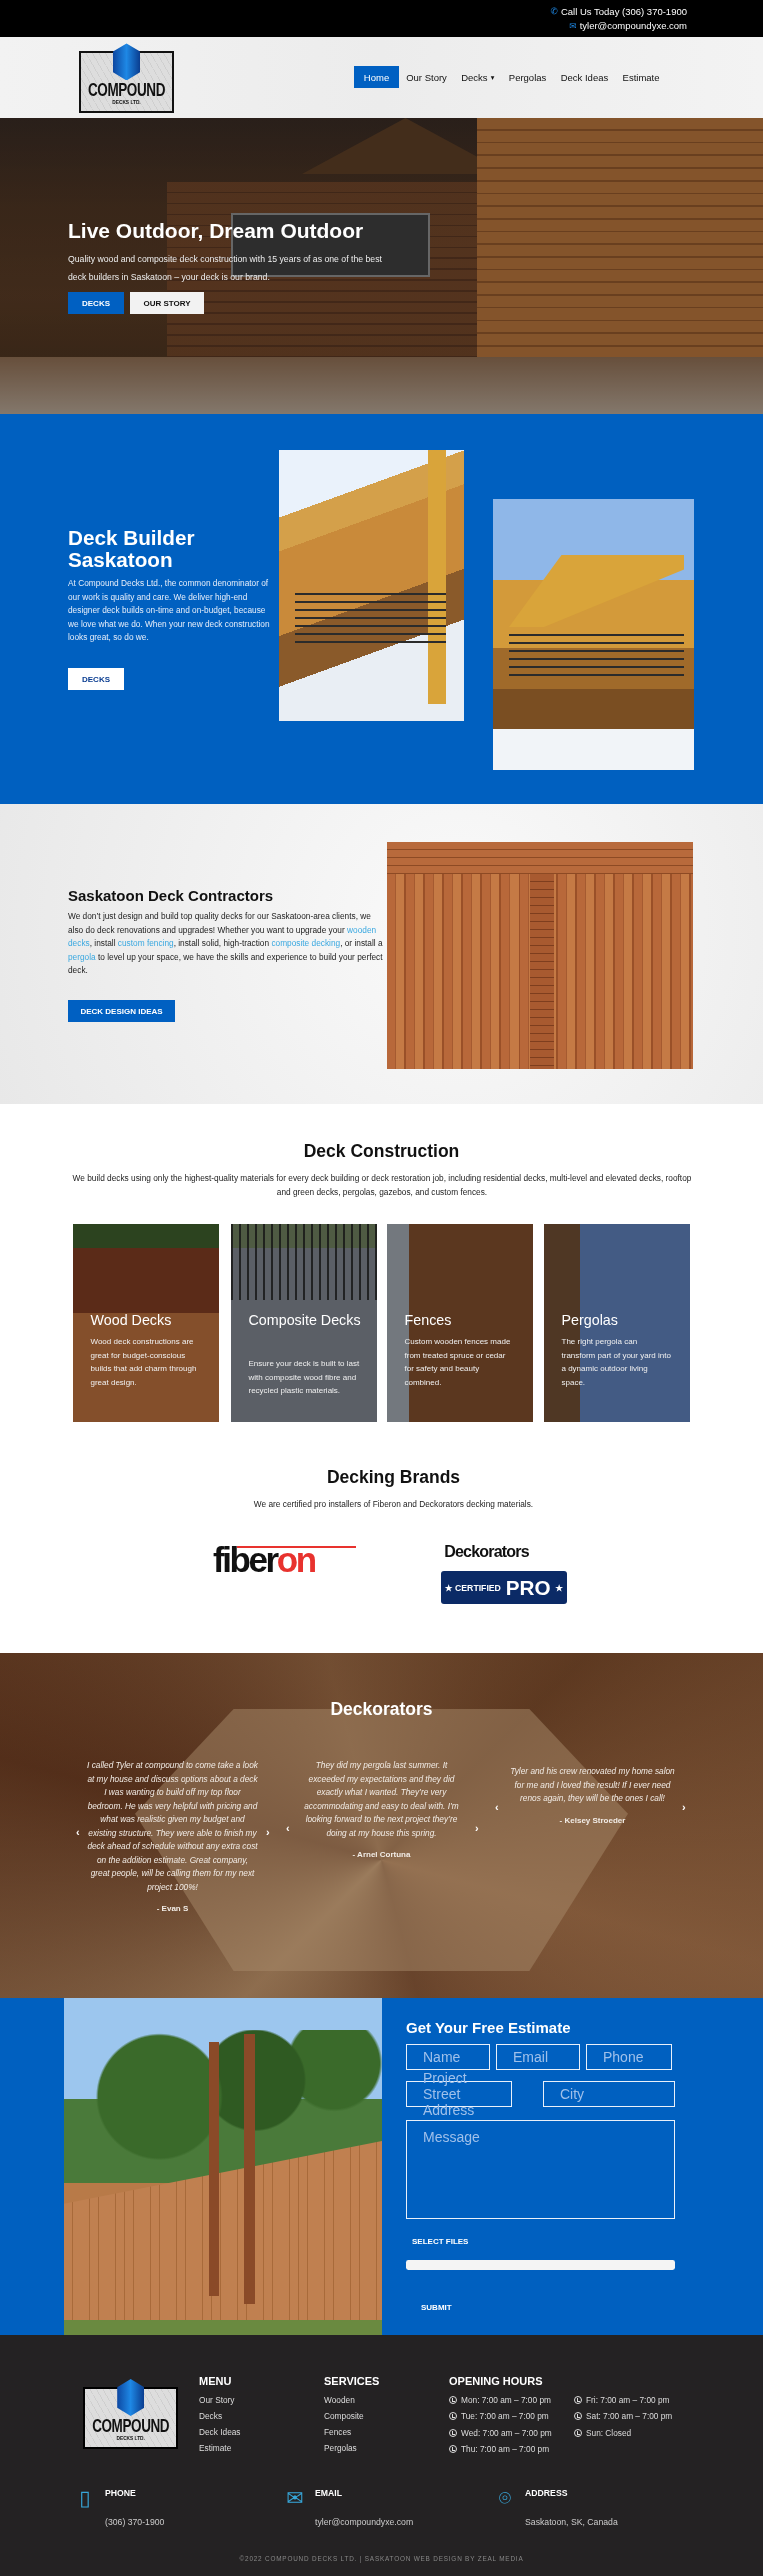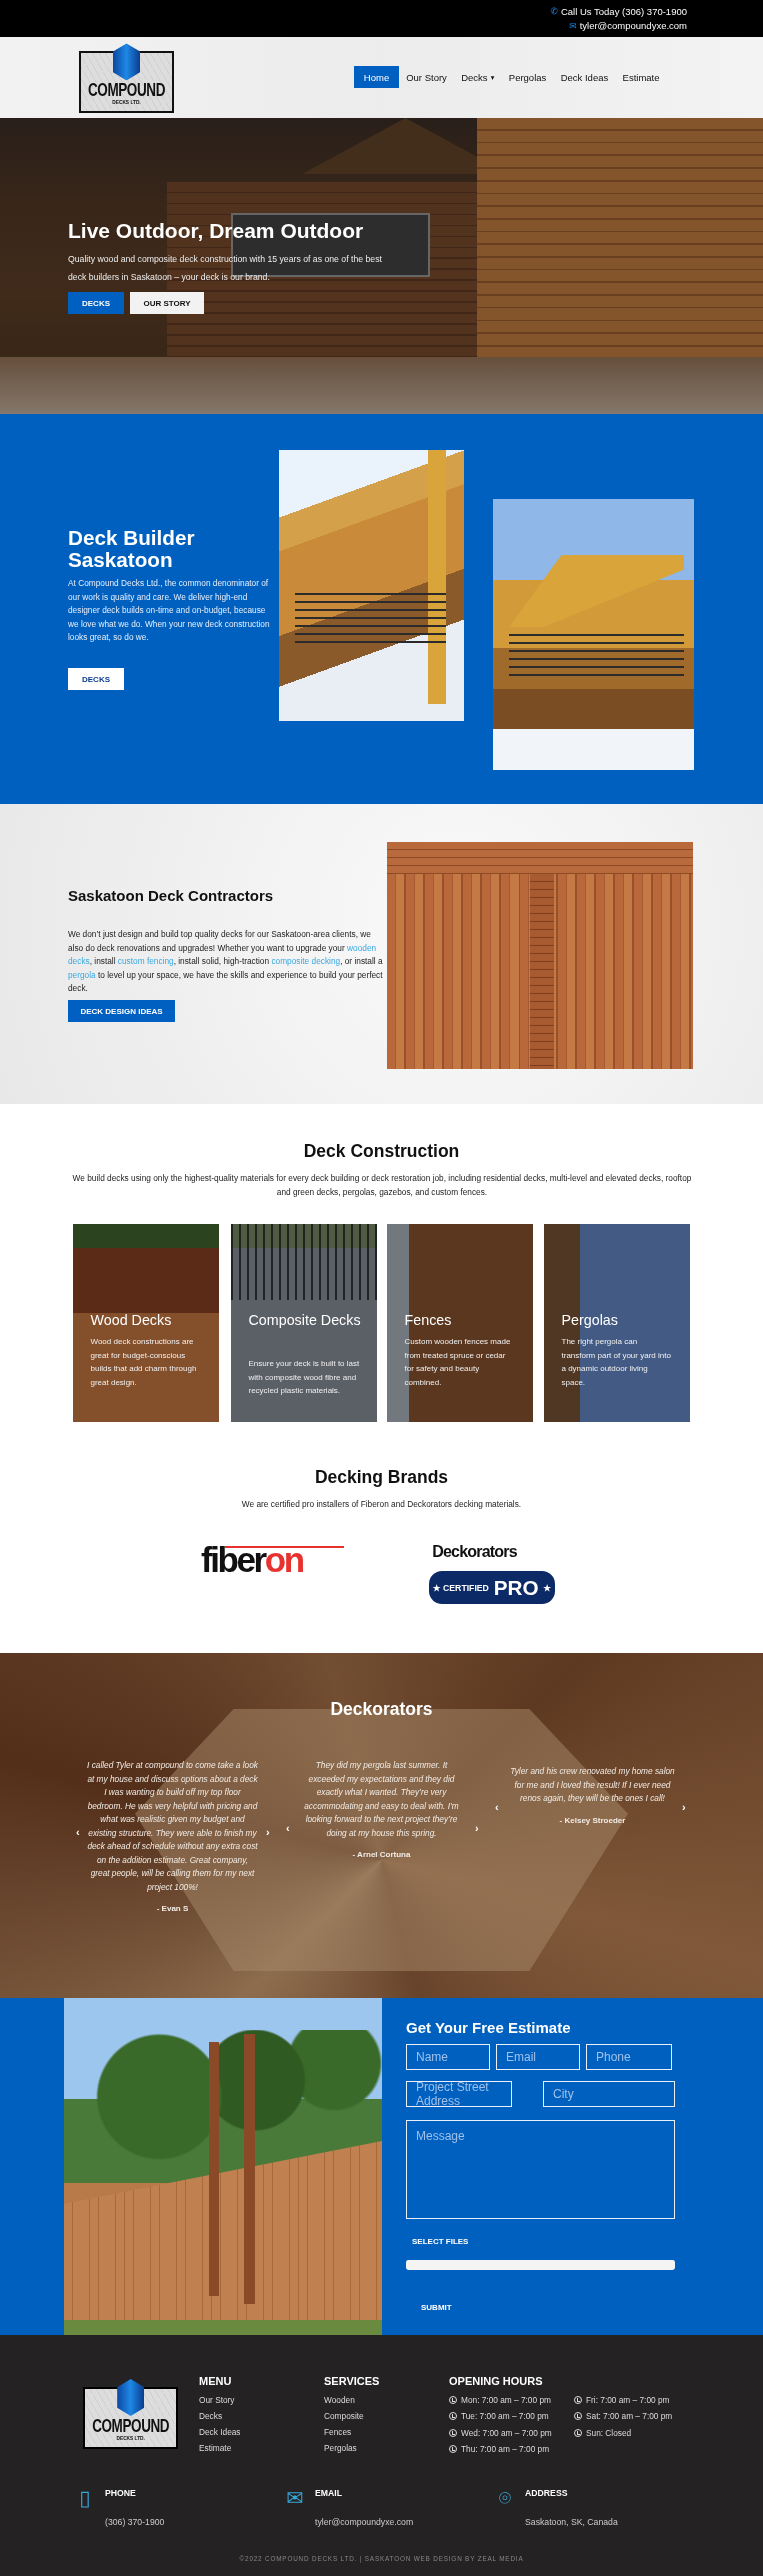--- a/index.html
+++ b/index.html
@@ -38,66 +38,66 @@
 .builder p{position:absolute;left:68px;top:163px;color:#e6eefa;font-size:8.3px;line-height:13.5px;width:207px}
 .builder .bd{position:absolute;left:68px;top:254px;width:56px;height:22px;background:#fff;color:#0a3d91;font-weight:bold;font-size:8px;display:flex;align-items:center;justify-content:center}
 .photo1{position:absolute;left:279px;top:450px;width:185px;height:271px;background:linear-gradient(160deg,#eaf2fb 0 20%,#d4a04a 20% 30%,#c98a3a 30% 55%,#8a5a2a 55% 70%,#e9eef4 70%)}
 .photo1 .post{position:absolute;left:149px;top:0;width:17.5px;height:254px;background:#d9a43a}
 .photo1 .rail{position:absolute;left:16px;top:143px;width:151px;height:56px;background:repeating-linear-gradient(180deg,#2b2b2b 0 1.6px,transparent 1.6px 8px)}
 .photo2{position:absolute;left:493px;top:499px;width:201px;height:271px;background:linear-gradient(180deg,#8fb7e8 0 30%,#d39a3a 30% 55%,#a06a2a 55% 70%,#7a4e22 70% 85%,#f1f4f8 85%)}
 .photo2 .truss{position:absolute;left:16px;top:56px;width:175px;height:72px;background:#d9a43a;clip-path:polygon(30% 0,100% 0,100% 20%,20% 100%,0 100%)}
 .photo2 .rail{position:absolute;left:16px;top:135px;width:175px;height:48px;background:repeating-linear-gradient(180deg,#2b2b2b 0 1.6px,transparent 1.6px 8px)}
 .contract{position:absolute;left:0;top:804px;width:763px;height:301px;background:radial-gradient(circle at 60% 40%,#fafafa,#e8e8e8)}
 .contract h2{position:absolute;left:68px;top:83px;font-size:15px;font-weight:bold;color:#111}
-.contract p{position:absolute;left:68px;top:124px;width:318px;font-size:8.3px;line-height:13.5px;color:#222}
+.contract p{position:absolute;left:68px;top:106px;width:318px;font-size:8.3px;line-height:13.5px;color:#222}
 .contract .lnk{color:#3aa8e0}
 .contract .bd{position:absolute;left:68px;top:196px;width:107px;height:22px}
 .deckphoto{position:absolute;left:387px;top:842px;width:306px;height:227px;background:
 repeating-linear-gradient(90deg,#b8683a 0 8px,#a55a30 8px 9.5px,#c57a45 9.5px 17.5px,#9a5028 17.5px 19px)}
 .deckphoto .h{position:absolute;left:0;top:0;width:306px;height:32px;background:repeating-linear-gradient(180deg,#b86a3c 0 7.2px,#8d4a24 7.2px 8px)}
 .deckphoto .v{position:absolute;left:143px;top:32px;width:24px;height:195px;background:repeating-linear-gradient(180deg,#a85a30 0 7.2px,#7e3e1e 7.2px 8px)}
 .construct{position:absolute;left:0;top:1104px;width:763px;height:334px;background:#fff}
 .construct h2{position:absolute;left:0;width:763px;top:37px;text-align:center;font-size:17.5px;font-weight:bold;color:#111}
 .construct p{position:absolute;left:72px;width:620px;top:68px;text-align:center;font-size:8.3px;line-height:13.5px;color:#222}
 .card{position:absolute;top:120px;width:146px;height:198px;overflow:hidden}
 .card .ov{position:absolute;inset:0;background:rgba(0,0,0,.25)}
 .card h3{position:absolute;left:17.5px;top:87px;color:#fff;font-size:14.3px;font-weight:normal;line-height:19px;width:119px}
 .card .d{position:absolute;left:17.5px;width:111px;color:#f0f0f0;font-size:8px;line-height:13.5px}
 .c1{left:73px;background:linear-gradient(180deg,#3b5a2a 0 12%,#7a3a20 12% 45%,#b06a3a 45% 100%)}
 .c2{left:231px;background:linear-gradient(180deg,#6a7a5a 0 12%,#7a7f88 12% 100%)}
 .c2 .rail{position:absolute;left:0;top:0;width:146px;height:76px;background:repeating-linear-gradient(90deg,#1b1b1b 0 1.6px,transparent 1.6px 8px);opacity:.8}
 .c3{left:387px;background:linear-gradient(90deg,#9aa0a8 0 15%,#7a4a2a 15% 100%)}
 .c4{left:544px;background:linear-gradient(90deg,#6a4a30 0 25%,#5a7ab0 25% 100%)}
-.brands{position:absolute;left:0;top:1438px;width:706px;height:215px;background:#fff}
+.brands{position:absolute;left:12px;top:1438px;width:706px;height:215px;background:#fff}
 .brands h2{position:absolute;left:0;width:763px;top:29px;text-align:center;font-size:17.5px;font-weight:bold;color:#111}
 .brands p{position:absolute;left:0;width:763px;top:61px;text-align:center;font-size:8.3px;color:#222}
 .fiberon{position:absolute;left:201px;top:102px;width:143px;height:48px}
 .fiberon .w{position:absolute;left:0;top:0;font-size:35px;font-weight:bold;letter-spacing:-2.4px;color:#111}
 .fiberon .w span{color:#e8322e}
 .fiberon .ln{position:absolute;left:24px;top:6.4px;width:119px;height:1.6px;background:#e8322e}
 .deckor{position:absolute;left:429px;top:95px;width:127px;height:73px}
 .deckor .t{position:absolute;left:3.2px;top:9.5px;font-size:16px;font-weight:bold;color:#111;letter-spacing:-0.8px}
-.deckor .pro{position:absolute;left:0;top:38px;width:126px;height:33px;background:#0b2a66;border-radius:13px;color:#fff;display:flex;align-items:center;justify-content:center;gap:4.8px;font-size:8.7px;font-weight:bold}
+.deckor .pro{position:absolute;left:0;top:38px;width:126px;height:33px;background:#0b2a66;border-radius:3px;color:#fff;display:flex;align-items:center;justify-content:center;gap:4.8px;font-size:8.7px;font-weight:bold}
 .deckor .pro b{font-size:20.7px}
 .testi{position:absolute;left:0;top:1653px;width:763px;height:345px;background:
 linear-gradient(rgba(40,25,15,.35),rgba(40,25,15,.35)),
 conic-gradient(from 45deg at 50% 60%,#7a4a2a,#b07a50,#8a5a3a,#c49a70,#6a3a20,#9a6a45,#7a4a2a);overflow:hidden}
 .testi .floor{position:absolute;left:135px;top:56px;width:493px;height:262px;background:#a88a6a;opacity:.5;clip-path:polygon(20% 0,80% 0,100% 40%,80% 100%,20% 100%,0 40%)}
 .testi h2{position:absolute;left:0;width:763px;top:46px;text-align:center;font-size:17.5px;font-weight:bold;color:#fff}
 .tq{position:absolute;text-align:center;color:#f2ece6;font-style:italic;font-size:8.3px;line-height:13.5px}
 .tq .who{display:block;font-style:normal;font-weight:bold;margin-top:8px;font-size:8px}
 .arrow{position:absolute;color:#fff;font-size:11px;font-weight:bold}
 .estimate{position:absolute;left:0;top:1998px;width:763px;height:337px;background:#0060c0}
 .fencephoto{position:absolute;left:64px;top:1998px;width:318px;height:337px;background:linear-gradient(180deg,#9cc6ee 0 30%,#4a7a3a 30% 55%,#b87a48 55% 92%,#6a8a40 92%)}
 .fencephoto .trees{position:absolute;left:0;top:32px;width:318px;height:167px;background:radial-gradient(circle at 30% 40%,#3a6a2a 0 25%,transparent 26%),radial-gradient(circle at 60% 30%,#2f5a22 0 22%,transparent 23%),radial-gradient(circle at 85% 20%,#3a6a2a 0 15%,transparent 16%)}
 .fencephoto .fence{position:absolute;left:0;top:143px;width:318px;height:179px;background:repeating-linear-gradient(90deg,#c08050 0 8px,#a86a3a 8px 8.7px);clip-path:polygon(0 35%,100% 0,100% 100%,0 100%)}
 .fencephoto .post{position:absolute;left:145px;top:44px;width:9.5px;height:254px;background:#8a4a28}
 .fencephoto .post2{position:absolute;left:180px;top:36px;width:11px;height:270px;background:#8a4a28}
 .estimate h2{position:absolute;left:406px;top:20.7px;color:#fff;font-size:15px;font-weight:bold}
-.fld{position:absolute;border:1.6px solid #e9f0fa;color:#9fc0ea;font-size:12px;padding:0 9px;display:flex;align-items:center;background:transparent}
+.fld{position:absolute;border:1.6px solid #e9f0fa;color:#9fc0ea;font-size:14px;padding:0 16px;display:flex;align-items:center;background:transparent}
 .estimate .sel{position:absolute;left:412px;top:239px;color:#fff;font-size:8px;font-weight:bold}
 .estimate .bar{position:absolute;left:406px;top:262px;width:269px;height:9.5px;background:#f4f4f4;border-radius:2.4px}
 .estimate .sub{position:absolute;left:421px;top:305px;color:#fff;font-size:8px;font-weight:bold}
 .footer{position:absolute;left:0;top:2335px;width:763px;height:241px;background:#242223;color:#eee}
 .footer .flogo{position:absolute;left:83px;top:44px;width:95px;height:72px}
 .footer .flogo .box{position:absolute;left:0;top:8px;width:95px;height:62px;border:2.4px solid #000;background:repeating-linear-gradient(60deg,#ddd 0 4.8px,#cfcfcf 4.8px 5.6px)}
 .footer h4{position:absolute;font-size:11px;font-weight:bold;color:#fff}
 .footer .links{position:absolute;font-size:8.3px;line-height:16px;color:#ddd}
 .hours{position:absolute;font-size:8.3px;line-height:16.3px;color:#ddd}
 .hours div{display:flex;align-items:center;gap:4px}

